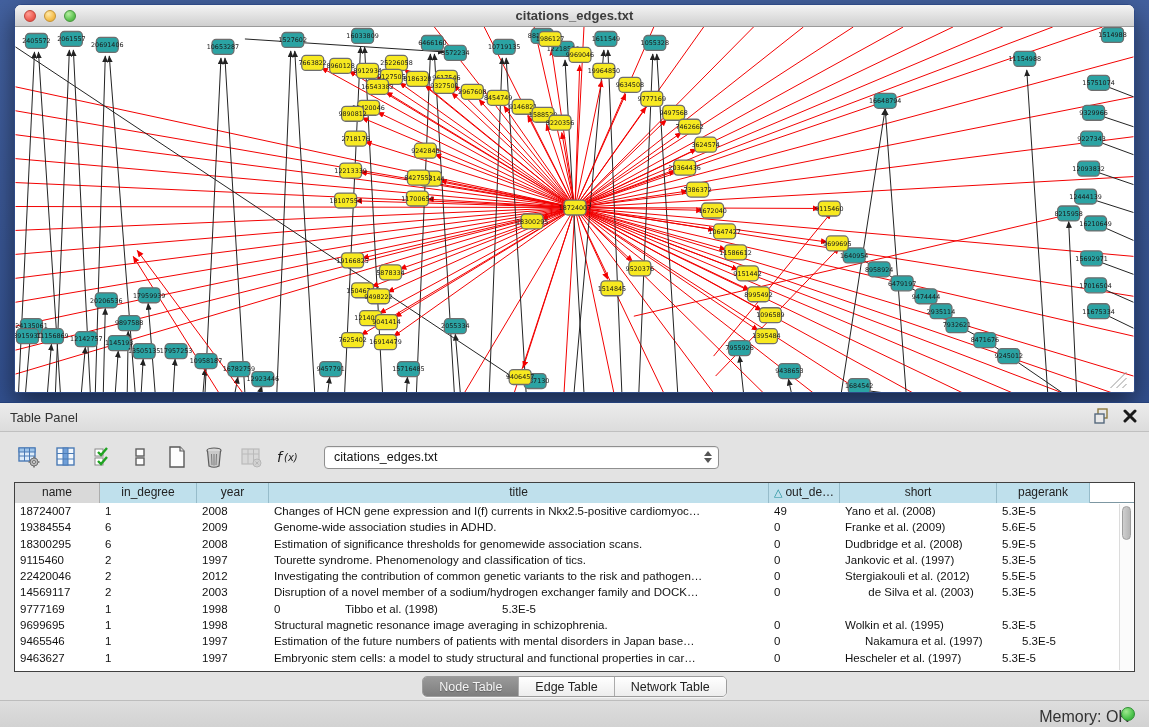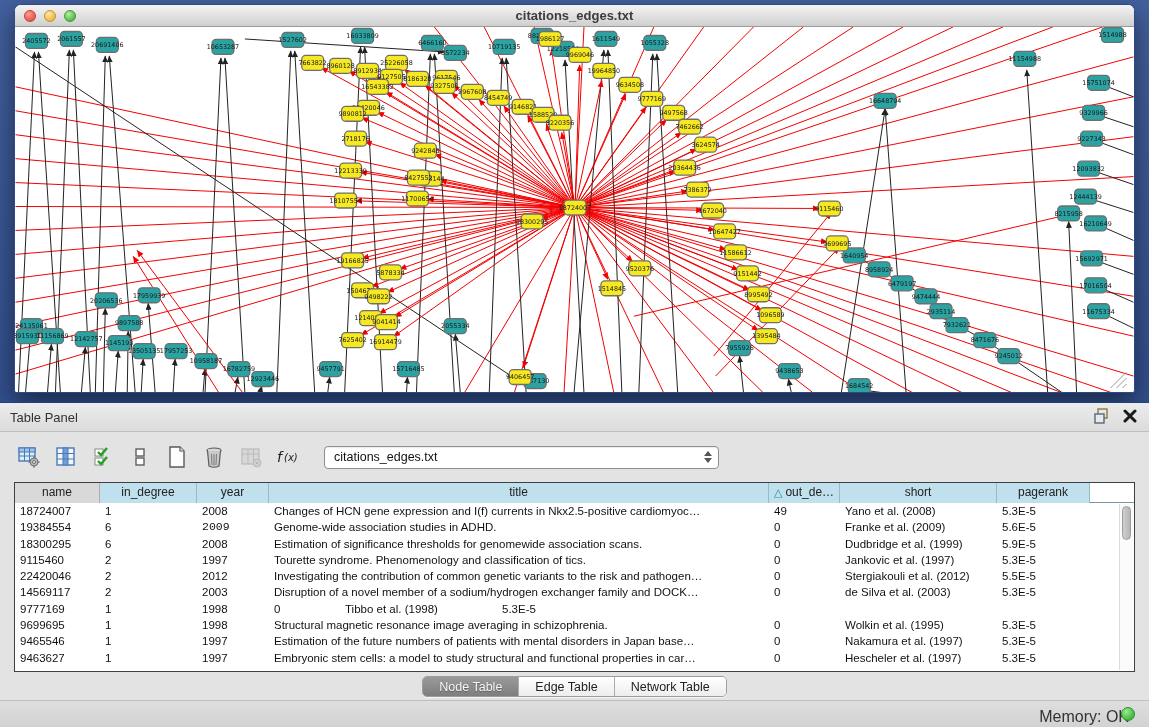--- a/index.html
+++ b/index.html
@@ -829,33 +829,33 @@
             <div class="tcell" style="width: 97px;">1</div>
             <div class="tcell" style="width: 72px;">2008</div>
             <div class="tcell" style="width: 500px;">Changes of HCN gene expression and I(f) currents in Nkx2.5-positive cardiomyoc…</div>
             <div class="tcell" style="width: 71px;">49</div>
             <div class="tcell" style="width: 157px;">Yano et al. (2008)</div>
             <div class="tcell" style="width: 93px;">5.3E-5</div>
           </div>
           <div class="trow">
             <div class="tcell" style="width: 85px;">19384554</div>
             <div class="tcell" style="width: 97px;">6</div>
-            <div class="tcell" style="width: 72px; font-family: Liberation Mono, monospace;">2009</div>
+            <div class="tcell" style="width: 72px;">2009</div>
             <div class="tcell" style="width: 500px;">Genome-wide association studies in ADHD.</div>
             <div class="tcell" style="width: 71px;">0</div>
             <div class="tcell" style="width: 157px;">Franke et al. (2009)</div>
             <div class="tcell" style="width: 93px;">5.6E-5</div>
           </div>
           <div class="trow">
             <div class="tcell" style="width: 85px;">18300295</div>
             <div class="tcell" style="width: 97px;">6</div>
             <div class="tcell" style="width: 72px;">2008</div>
             <div class="tcell" style="width: 500px;">Estimation of significance thresholds for genomewide association scans.</div>
             <div class="tcell" style="width: 71px;">0</div>
-            <div class="tcell" style="width: 157px;">Dudbridge et al. (1999)</div>
+            <div class="tcell" style="width: 157px;">Dudbridge et al. (2008)</div>
             <div class="tcell" style="width: 93px;">5.9E-5</div>
           </div>
           <div class="trow">
             <div class="tcell" style="width: 85px;">9115460</div>
             <div class="tcell" style="width: 97px;">2</div>
             <div class="tcell" style="width: 72px;">1997</div>
             <div class="tcell" style="width: 500px;">Tourette syndrome. Phenomenology and classification of tics.</div>
             <div class="tcell" style="width: 71px;">0</div>
             <div class="tcell" style="width: 157px;">Jankovic et al. (1997)</div>
             <div class="tcell" style="width: 93px;">5.3E-5</div>
@@ -868,21 +868,21 @@
             <div class="tcell" style="width: 71px;">0</div>
             <div class="tcell" style="width: 157px;">Stergiakouli et al. (2012)</div>
             <div class="tcell" style="width: 93px;">5.5E-5</div>
           </div>
           <div class="trow">
             <div class="tcell" style="width: 85px;">14569117</div>
             <div class="tcell" style="width: 97px;">2</div>
             <div class="tcell" style="width: 72px;">2003</div>
             <div class="tcell" style="width: 500px;">Disruption of a novel member of a sodium/hydrogen exchanger family and DOCK…</div>
             <div class="tcell" style="width: 71px;">0</div>
-            <div class="tcell" style="width: 157px;">de Silva et al. (2003)</div>
+            <div class="tcell" style="width: 157px; text-align: center;">de Silva et al. (2003)</div>
             <div class="tcell" style="width: 93px;">5.3E-5</div>
           </div>
           <div class="trow">
             <div class="tcell" style="width: 85px;">9777169</div>
             <div class="tcell" style="width: 97px;">1</div>
             <div class="tcell" style="width: 72px;">1998</div>
             <div class="tcell" style="width: 71px;">0</div>
             <div class="tcell" style="width: 157px;">Tibbo et al. (1998)</div>
             <div class="tcell" style="width: 93px;">5.3E-5</div>
           </div>
@@ -894,21 +894,21 @@
             <div class="tcell" style="width: 71px;">0</div>
             <div class="tcell" style="width: 157px;">Wolkin et al. (1995)</div>
             <div class="tcell" style="width: 93px;">5.3E-5</div>
           </div>
           <div class="trow">
             <div class="tcell" style="width: 85px;">9465546</div>
             <div class="tcell" style="width: 97px;">1</div>
             <div class="tcell" style="width: 72px;">1997</div>
             <div class="tcell" style="width: 500px;">Estimation of the future numbers of patients with mental disorders in Japan base…</div>
             <div class="tcell" style="width: 71px;">0</div>
-            <div class="tcell" style="width: 157px;">Nakamura et al. (1997)</div>
+            <div class="tcell" style="width: 157px; margin-left: 20px;">Nakamura et al. (1997)</div>
             <div class="tcell" style="width: 93px;">5.3E-5</div>
           </div>
           <div class="trow">
             <div class="tcell" style="width: 85px;">9463627</div>
             <div class="tcell" style="width: 97px;">1</div>
             <div class="tcell" style="width: 72px;">1997</div>
             <div class="tcell" style="width: 500px;">Embryonic stem cells: a model to study structural and functional properties in car…</div>
             <div class="tcell" style="width: 71px;">0</div>
             <div class="tcell" style="width: 157px;">Hescheler et al. (1997)</div>
             <div class="tcell" style="width: 93px;">5.3E-5</div>

